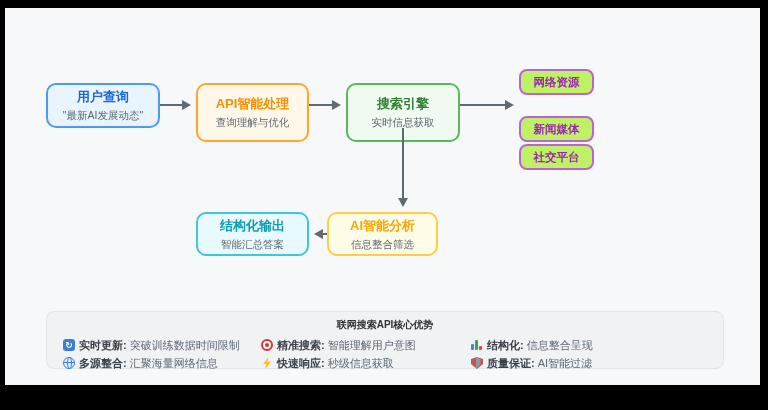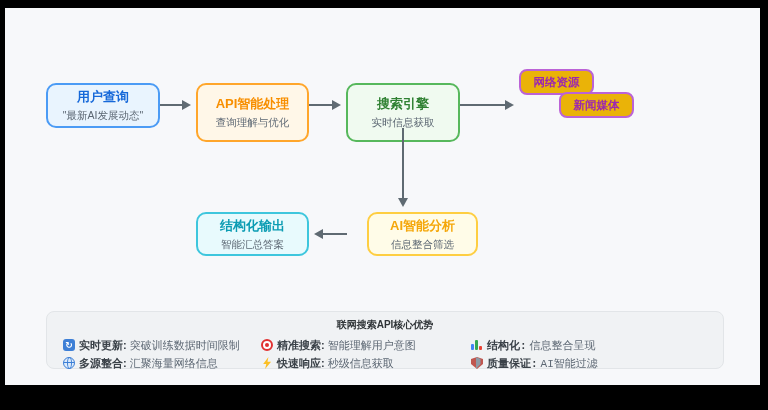--- a/index.html
+++ b/index.html
@@ -20,42 +20,42 @@
   .node .t { font-size:13px; font-weight:bold; }
   .node .s { font-size:10.5px; color:#5c6773; margin-top:3px; }
 
   .n-blue   { border-color:#4b9bf5; background:#e9f4fe; } .n-blue .t   { color:#1668d9; }
   .n-orange { border-color:#ffa62b; background:#fff7e8; } .n-orange .t { color:#f88f00; }
   .n-green  { border-color:#57b85c; background:#f0faf0; } .n-green .t  { color:#2f8132; }
   .n-yellow { border-color:#fece42; background:#fffce8; } .n-yellow .t { color:#f5a70a; }
   .n-cyan   { border-color:#3ec6dd; background:#e8fafd; } .n-cyan .t   { color:#0b9cb3; }
 
   .src { position:absolute; left:514px; width:75px; height:26px; border-radius:8px;
-         border:2px solid #bb63d6; background:#eab308; display:flex;
+         border:2px solid #bb63d6; background:#bef264; display:flex;
          align-items:center; justify-content:center; }
   .src span { font-size:11.5px; font-weight:bold; color:#9c27b0; }
 
   
   .ar { position:absolute; }
   .ar-h { height:0; border-top:2px solid #5f6a72; }
   .ar-h.to-r::after { content:""; position:absolute; right:-9px; top:-6px;
         border:5px solid transparent; border-left:9px solid #5f6a72; }
   .ar-h.to-l::before { content:""; position:absolute; left:-9px; top:-6px;
         border:5px solid transparent; border-right:9px solid #5f6a72; }
   .ar-v { width:0; border-left:2px solid #5f6a72; }
   .ar-v.to-d::after { content:""; position:absolute; bottom:-9px; left:-6px;
         border:5px solid transparent; border-top:9px solid #5f6a72; }
 
   
   .panel { position:absolute; left:41px; top:303px; width:678px; height:58px;
            background:#f0f2f4; border:1px solid #e2e5e8; border-radius:8px; }
   .panel-title { text-align:center; margin-top:6px; font-size:10px;
                  font-weight:bold; color:#2f3437; }
   .adv-col { position:absolute; top:24px; }
-  .adv-col.c1 { left:16px; } .adv-col.c2 { left:214px; } .adv-col.c3 { left:424px;font-family:Liberation Mono, monospace; }
+  .adv-col.c1 { left:16px; } .adv-col.c2 { left:214px; } .adv-col.c3 { left:424px; }
   .adv-row { display:flex; align-items:center; height:18px; }
   .adv-label { font-size:11px; font-weight:bold; color:#3a4148; margin:0 3px 0 4px; }
   .adv-text { font-size:11px; color:#5c6773; }
 
   
   .ic { width:12px; height:12px; display:inline-block; position:relative; flex:0 0 12px; }
   .ic-refresh { background:#3d7fd6; border-radius:3px; color:#fff; font-size:9px;
                 line-height:12px; text-align:center; font-weight:bold; }
   .ic-globe { border:1.5px solid #3d7fd6; border-radius:50%; background:#dcebfb; }
   .ic-globe::before { content:""; position:absolute; left:0; right:0; top:4px;
@@ -100,34 +100,37 @@
   <div class="node n-green" style="left:341px; top:75px; width:114px; height:59px;">
     <div class="t">搜索引擎</div>
     <div class="s">实时信息获取</div>
   </div>
 
   <div class="ar ar-h to-r" style="left:455px; top:96px; width:50px;"></div>
 
   <div class="src" style="top:61px;">
     <span>网络资源</span>
   </div>
-  <div class="src" style="top:84px;margin-left:40px;">
+  <div class="src" style="top:108px;">
     <span>新闻媒体</span>
+  </div>
+  <div class="src" style="top:136px;">
+    <span>社交平台</span>
   </div>
 
   <div class="ar ar-v to-d" style="left:397px; top:120px; height:75px;"></div>
 
   <div class="node n-cyan" style="left:191px; top:204px; width:113px; height:44px;">
     <div class="t">结构化输出</div>
     <div class="s">智能汇总答案</div>
   </div>
 
   <div class="ar ar-h to-l" style="left:313px; top:225px; width:29px;"></div>
 
-  <div class="node n-yellow" style="left:362px; top:204px; width:111px; height:44px;text-align:right;">
+  <div class="node n-yellow" style="left:322px; top:204px; width:111px; height:44px;text-align:right;">
     <div class="t">AI智能分析</div>
     <div class="s">信息整合筛选</div>
   </div>
 
   <div class="panel">
     <div class="panel-title">联网搜索API核心优势</div>
 
     <div class="adv-col c1">
       <div class="adv-row">
         <span class="ic ic-refresh">↻</span>

